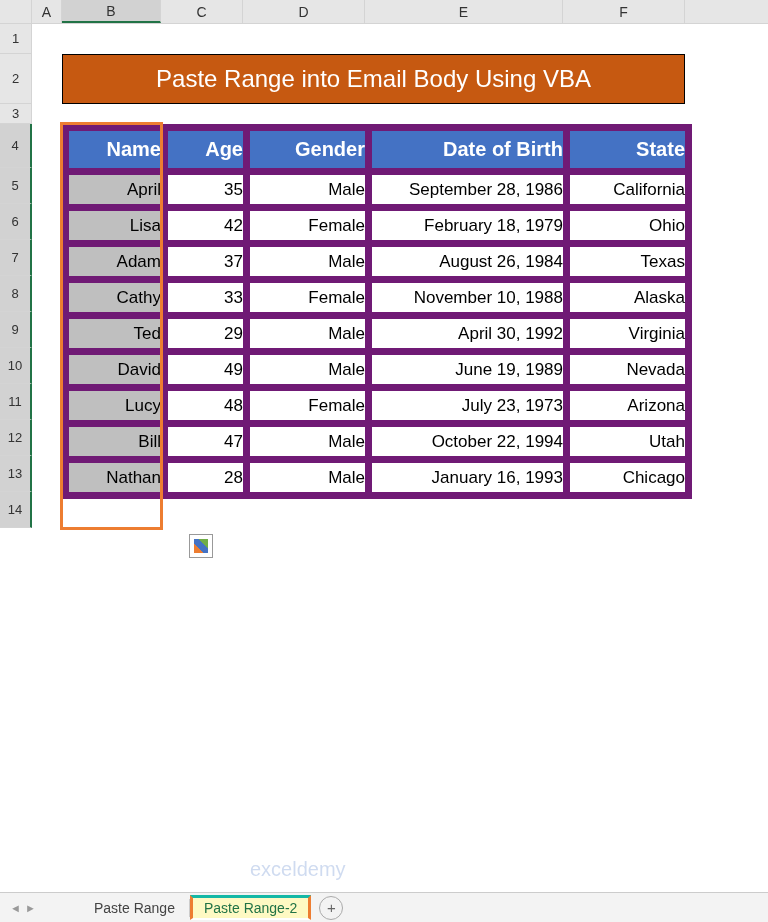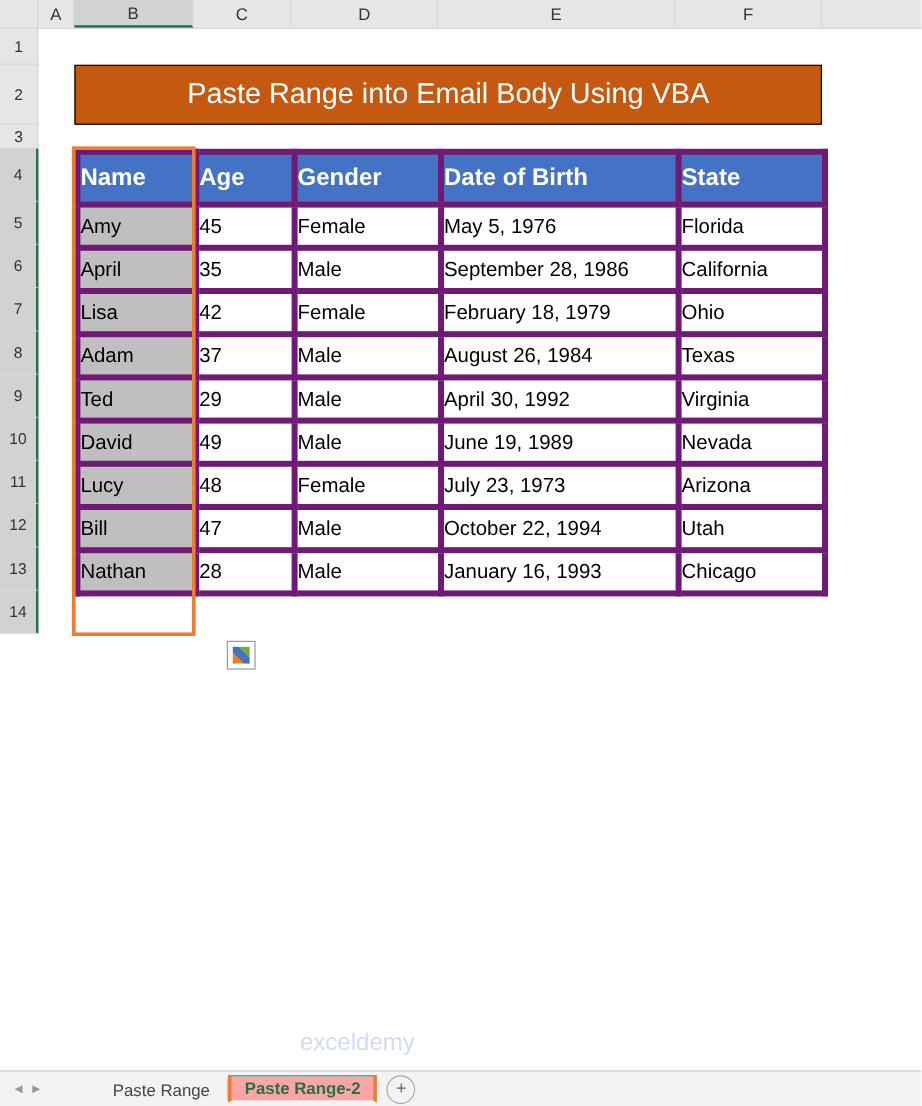--- a/index.html
+++ b/index.html
@@ -11,38 +11,38 @@
 .col-h.sel{background:#d2d2d2;border-bottom:2px solid #217346}
 .col-A{width:30px}.col-B{width:99px}.col-C{width:82px}.col-D{width:122px}.col-E{width:198px}.col-F{width:122px}
 .rows-area{display:flex}
 .row-headers{width:32px;display:flex;flex-direction:column}
 .row-h{border-right:1px solid #d4d4d4;border-bottom:1px solid #d4d4d4;display:flex;align-items:center;justify-content:center;font-size:13px;color:#333;background:#e6e6e6}
 .row-h.sel{background:#d2d2d2;border-right:2px solid #217346}
 .r1{height:30px}.r2{height:50px}.r3{height:20px}.rh{height:44px}.rd{height:36px}
 .cells{position:relative;flex:1}
 .title-cell{position:absolute;left:30px;top:30px;width:623px;height:50px;background:#c65911;color:#fff;font-size:24px;font-weight:normal;display:flex;align-items:center;justify-content:center;border:1px solid #000}
 .data-table{position:absolute;left:30px;top:100px;border-collapse:collapse}
-.data-table th,.data-table td{border:5px solid #701a75;text-align:left;vertical-align:middle}
+.data-table th,.data-table td{border:7px solid #701a75;text-align:right;vertical-align:middle}
 .data-table th{background:#4472c4;color:#fff;font-size:20px;font-weight:bold;height:44px}
 .data-table td{height:36px;font-size:17px;background:#fff}
 .data-table th:nth-child(1),.data-table td:nth-child(1){width:99px}
 .data-table th:nth-child(2),.data-table td:nth-child(2){width:82px}
 .data-table th:nth-child(3),.data-table td:nth-child(3){width:122px}
 .data-table th:nth-child(4),.data-table td:nth-child(4){width:198px}
 .data-table th:nth-child(5),.data-table td:nth-child(5){width:122px}
 .data-table td:nth-child(1){background:#bfbfbf}
 .sel-box{position:absolute;left:28px;top:98px;width:103px;height:408px;border:3px solid #ed7d31;pointer-events:none;z-index:5}
 .qa-icon{position:absolute;left:157px;top:510px;width:24px;height:24px;border:1px solid #999;background:#fff;display:flex;align-items:center;justify-content:center;font-size:13px}
 .qa-icon::before{content:"";width:14px;height:14px;background:linear-gradient(45deg,#ed7d31 33%,#4472c4 33% 66%,#70ad47 66%)}
 .watermark{position:absolute;left:250px;top:858px;font-size:20px;color:#4472c4;opacity:.25;font-weight:normal;pointer-events:none;z-index:2}
 .tab-bar{position:absolute;bottom:0;left:0;right:0;height:30px;background:#f3f3f3;border-top:1px solid #ccc;display:flex;align-items:center;padding-left:80px}
 .tab-nav{position:absolute;left:10px;display:flex;gap:4px;align-items:center}
 .tab-nav span{color:#999;font-size:11px;cursor:pointer}
 .tab{padding:1px 14px;font-size:14px;color:#444;border-right:1px solid #ccc;cursor:pointer;background:#f3f3f3}
-.tab.active{background:#fca5a5;color:#217346;font-weight:bold;border-bottom:2px solid #fff;border-top:1px solid #14b8a6}
+.tab.active{background:#fef9c3;color:#217346;font-weight:normal;border-bottom:2px solid #fff;border-top:3px solid #14b8a6}
 .tab-sel{border:3px solid #ed7d31;padding:2px 11px}
 .tab-add{width:24px;height:24px;border:1px solid #aaa;border-radius:50%;display:flex;align-items:center;justify-content:center;margin-left:8px;color:#666;cursor:pointer;font-size:15px}
 </style>
 </head>
 <body>
 
 <div class="grid-area">
   <div class="col-headers">
     <div class="corner"></div>
     <div class="col-h col-A">A</div>
@@ -76,46 +76,46 @@
             <tr id="hdr-row">
               <th>Name</th>
               <th>Age</th>
               <th>Gender</th>
               <th>Date of Birth</th>
               <th>State</th>
             </tr>
           </thead>
         <tbody id="data-body">
             <tr>
-              <td>Amy</td>
-              <td>45</td>
-              <td>Female</td>
-              <td>May 5, 1976</td>
-              <td>Florida</td>
-            </tr>
-            <tr>
               <td>April</td>
               <td>35</td>
               <td>Male</td>
               <td>September 28, 1986</td>
               <td>California</td>
             </tr>
             <tr>
               <td>Lisa</td>
               <td>42</td>
               <td>Female</td>
               <td>February 18, 1979</td>
               <td>Ohio</td>
             </tr>
             <tr>
               <td>Adam</td>
               <td>37</td>
               <td>Male</td>
               <td>August 26, 1984</td>
               <td>Texas</td>
+            </tr>
+            <tr>
+              <td>Cathy</td>
+              <td>33</td>
+              <td>Female</td>
+              <td>November 10, 1988</td>
+              <td>Alaska</td>
             </tr>
             <tr>
               <td>Ted</td>
               <td>29</td>
               <td>Male</td>
               <td>April 30, 1992</td>
               <td>Virginia</td>
             </tr>
             <tr>
               <td>David</td>

